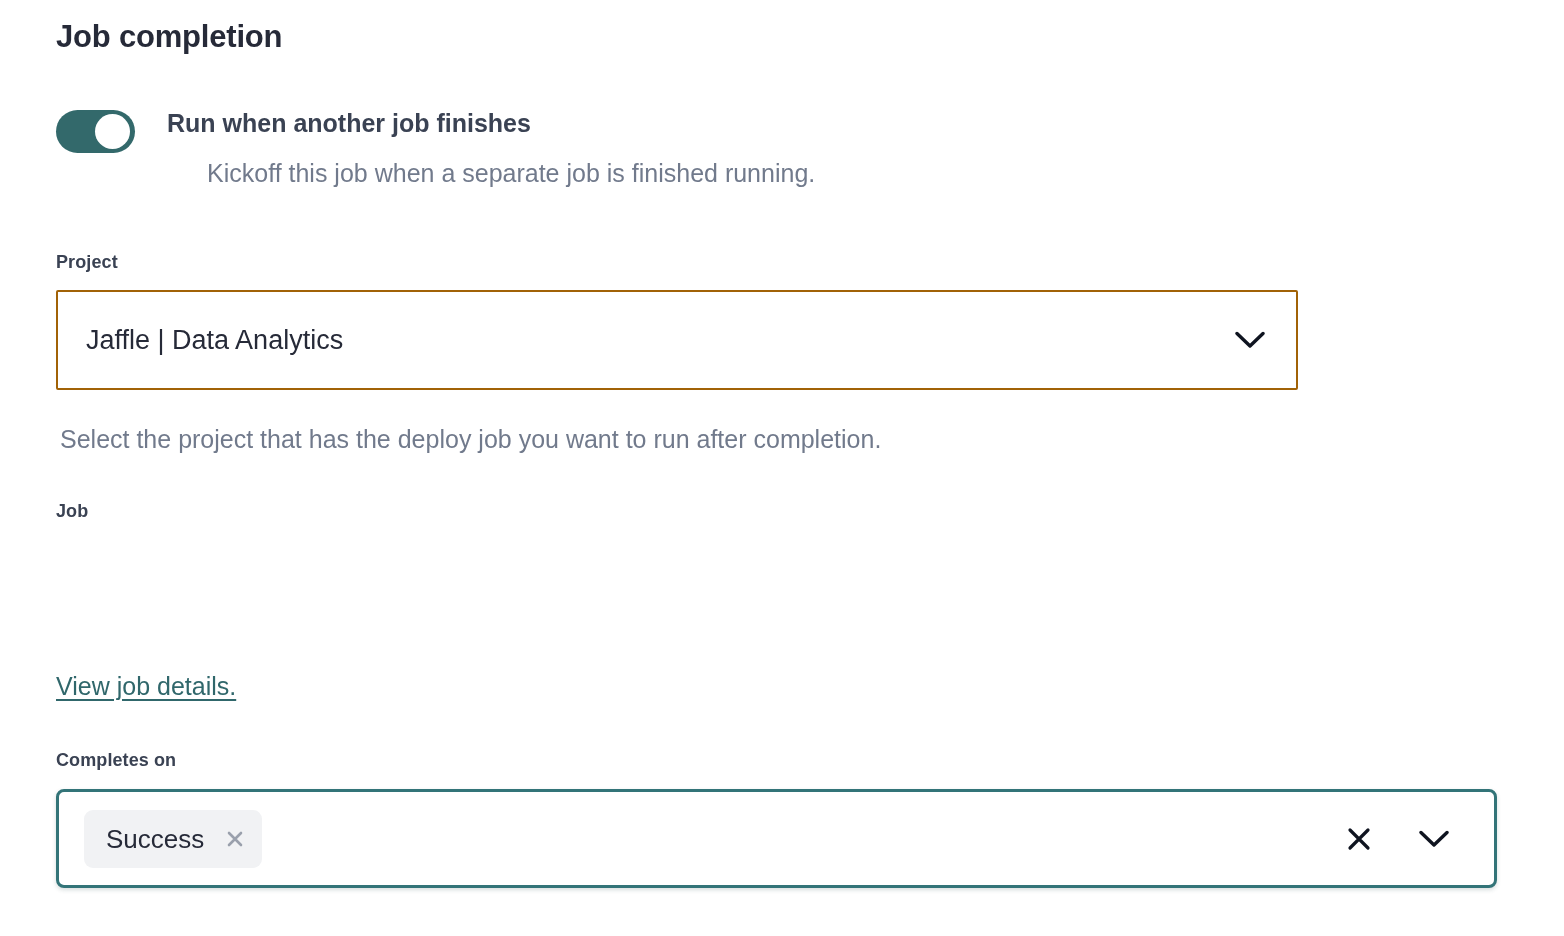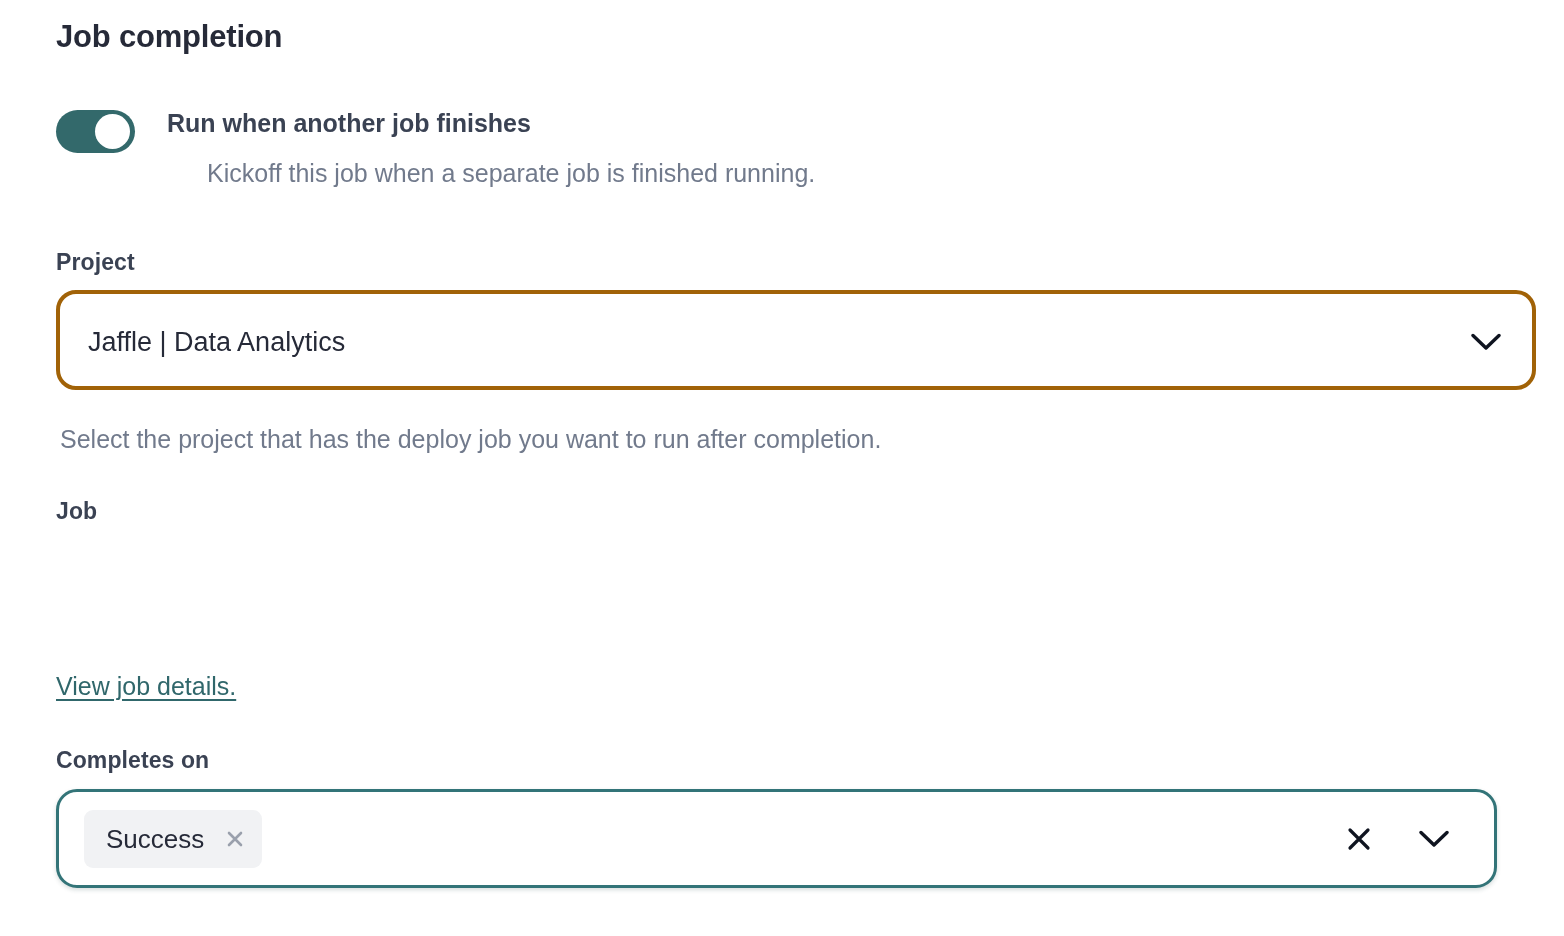--- a/index.html
+++ b/index.html
@@ -81,34 +81,34 @@
     font-weight: 400;
     color: #717A8C;
     line-height: 34px;
     white-space: nowrap;
     margin-left: 40px;
   }
 
   
   .field-label {
     position: absolute;
-    font-size: 23px;
+    font-size: 18px;
     font-weight: 700;
     color: #3A4253;
     line-height: 26px;
     letter-spacing: 0.1px;
   }
 
   .select-box {
     position: absolute;
     left: 56px;
-    width: 1480px;
+    width: 1242px;
     height: 100px;
-    border: 4px solid #a16207;
-    border-radius: 20px;
+    border: 2px solid #a16207;
+    border-radius: 2px;
     background: #ffffff;
     cursor: pointer;
   }
   .select-value {
     position: absolute;
     left: 28px;
     top: 0;
     height: 96px;
     display: flex;
     align-items: center;
@@ -155,21 +155,21 @@
   }
 
   
   .multiselect {
     position: absolute;
     left: 56px;
     top: 789px;
     width: 1441px;
     height: 99px;
     border: 3px solid #337478;
-    border-radius: 21px;
+    border-radius: 8px;
     background: #ffffff;
     box-shadow: 0 2px 4px rgba(40, 70, 72, 0.18);
     cursor: text;
   }
   .chip {
     position: absolute;
     left: 25px;
     top: 18px;
     height: 58px;
     display: flex;

